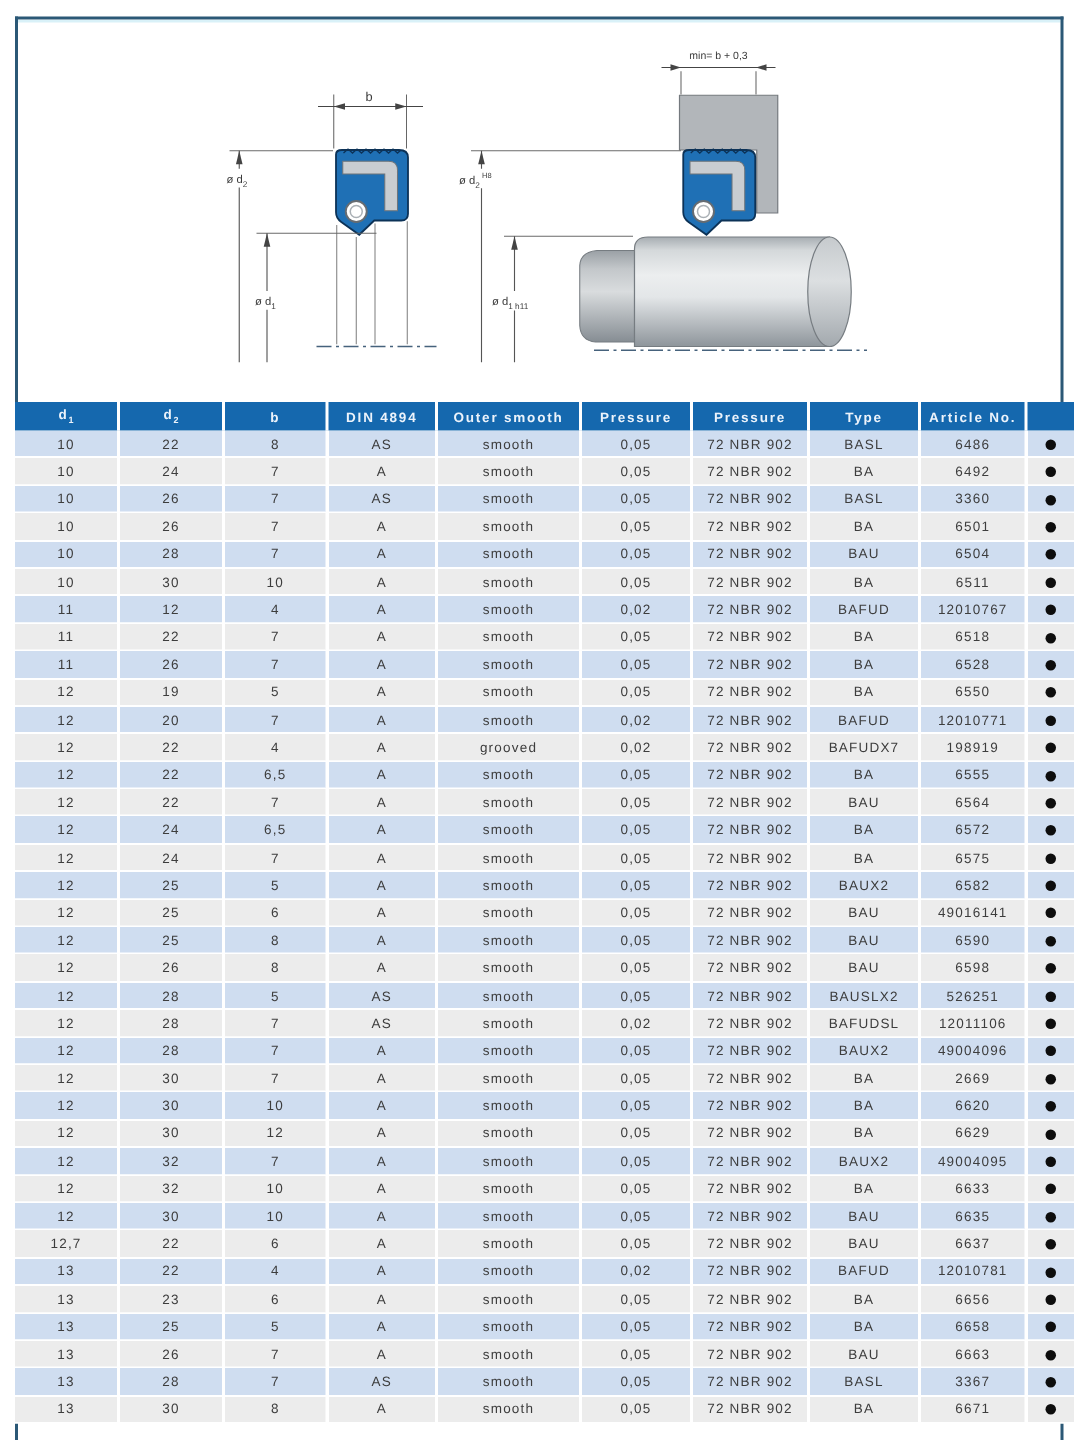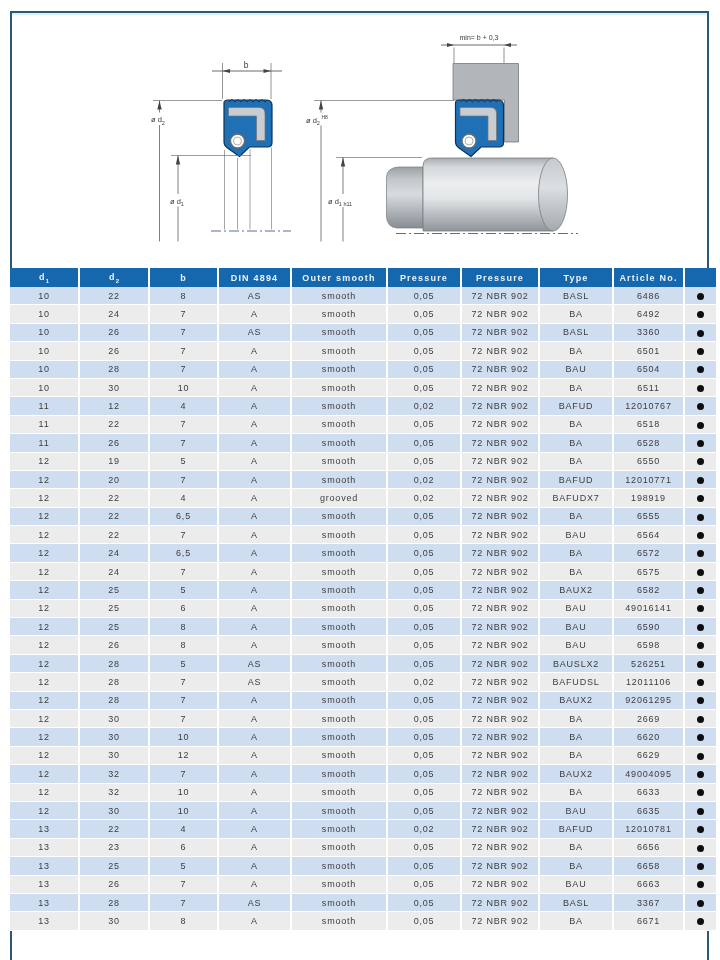--- a/index.html
+++ b/index.html
@@ -438,21 +438,21 @@
         </tr>
         <tr class="alt">
           <td>12</td>
           <td>28</td>
           <td>7</td>
           <td>A</td>
           <td>smooth</td>
           <td>0,05</td>
           <td>72 NBR 902</td>
           <td>BAUX2</td>
-          <td>92061295</td>
+          <td>49004096</td>
           <td><span class="dot"></span></td>
         </tr>
         <tr>
           <td>12</td>
           <td>30</td>
           <td>7</td>
           <td>A</td>
           <td>smooth</td>
           <td>0,05</td>
           <td>72 NBR 902</td>
@@ -511,20 +511,32 @@
         <tr class="alt">
           <td>12</td>
           <td>30</td>
           <td>10</td>
           <td>A</td>
           <td>smooth</td>
           <td>0,05</td>
           <td>72 NBR 902</td>
           <td>BAU</td>
           <td>6635</td>
+          <td><span class="dot"></span></td>
+        </tr>
+        <tr>
+          <td>12,7</td>
+          <td>22</td>
+          <td>6</td>
+          <td>A</td>
+          <td>smooth</td>
+          <td>0,05</td>
+          <td>72 NBR 902</td>
+          <td>BAU</td>
+          <td>6637</td>
           <td><span class="dot"></span></td>
         </tr>
         <tr class="alt">
           <td>13</td>
           <td>22</td>
           <td>4</td>
           <td>A</td>
           <td>smooth</td>
           <td>0,02</td>
           <td>72 NBR 902</td>

